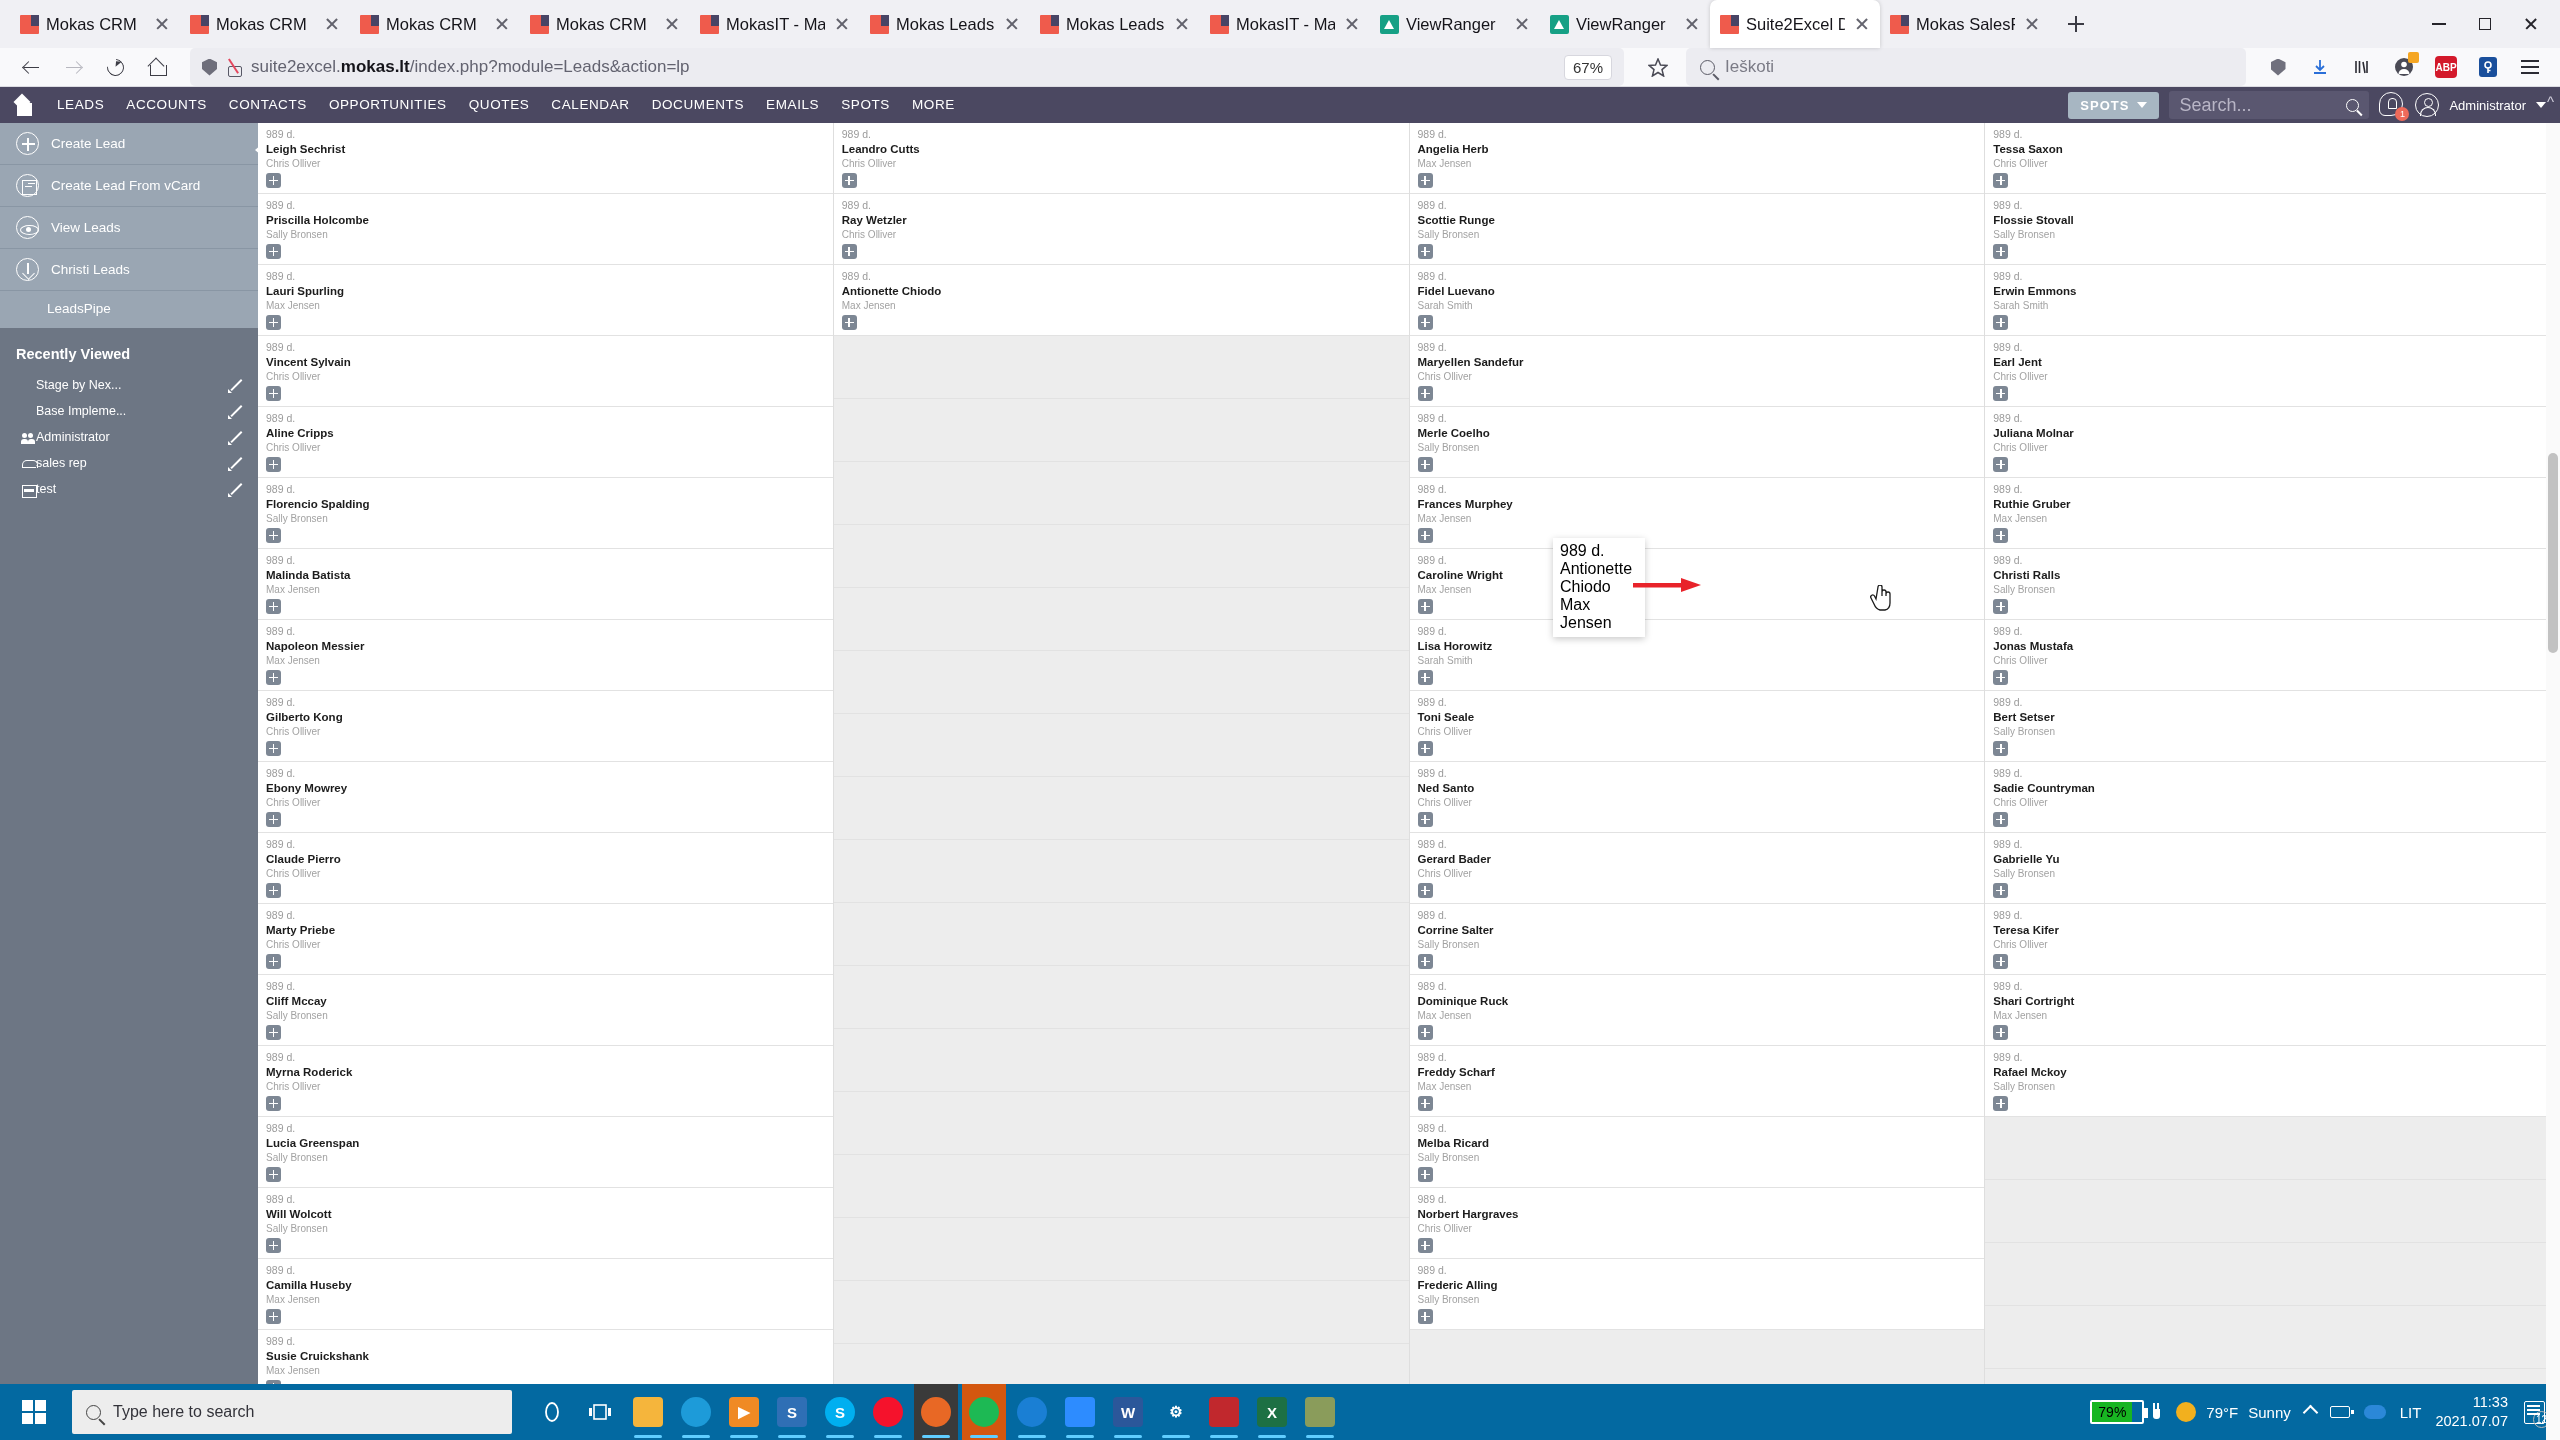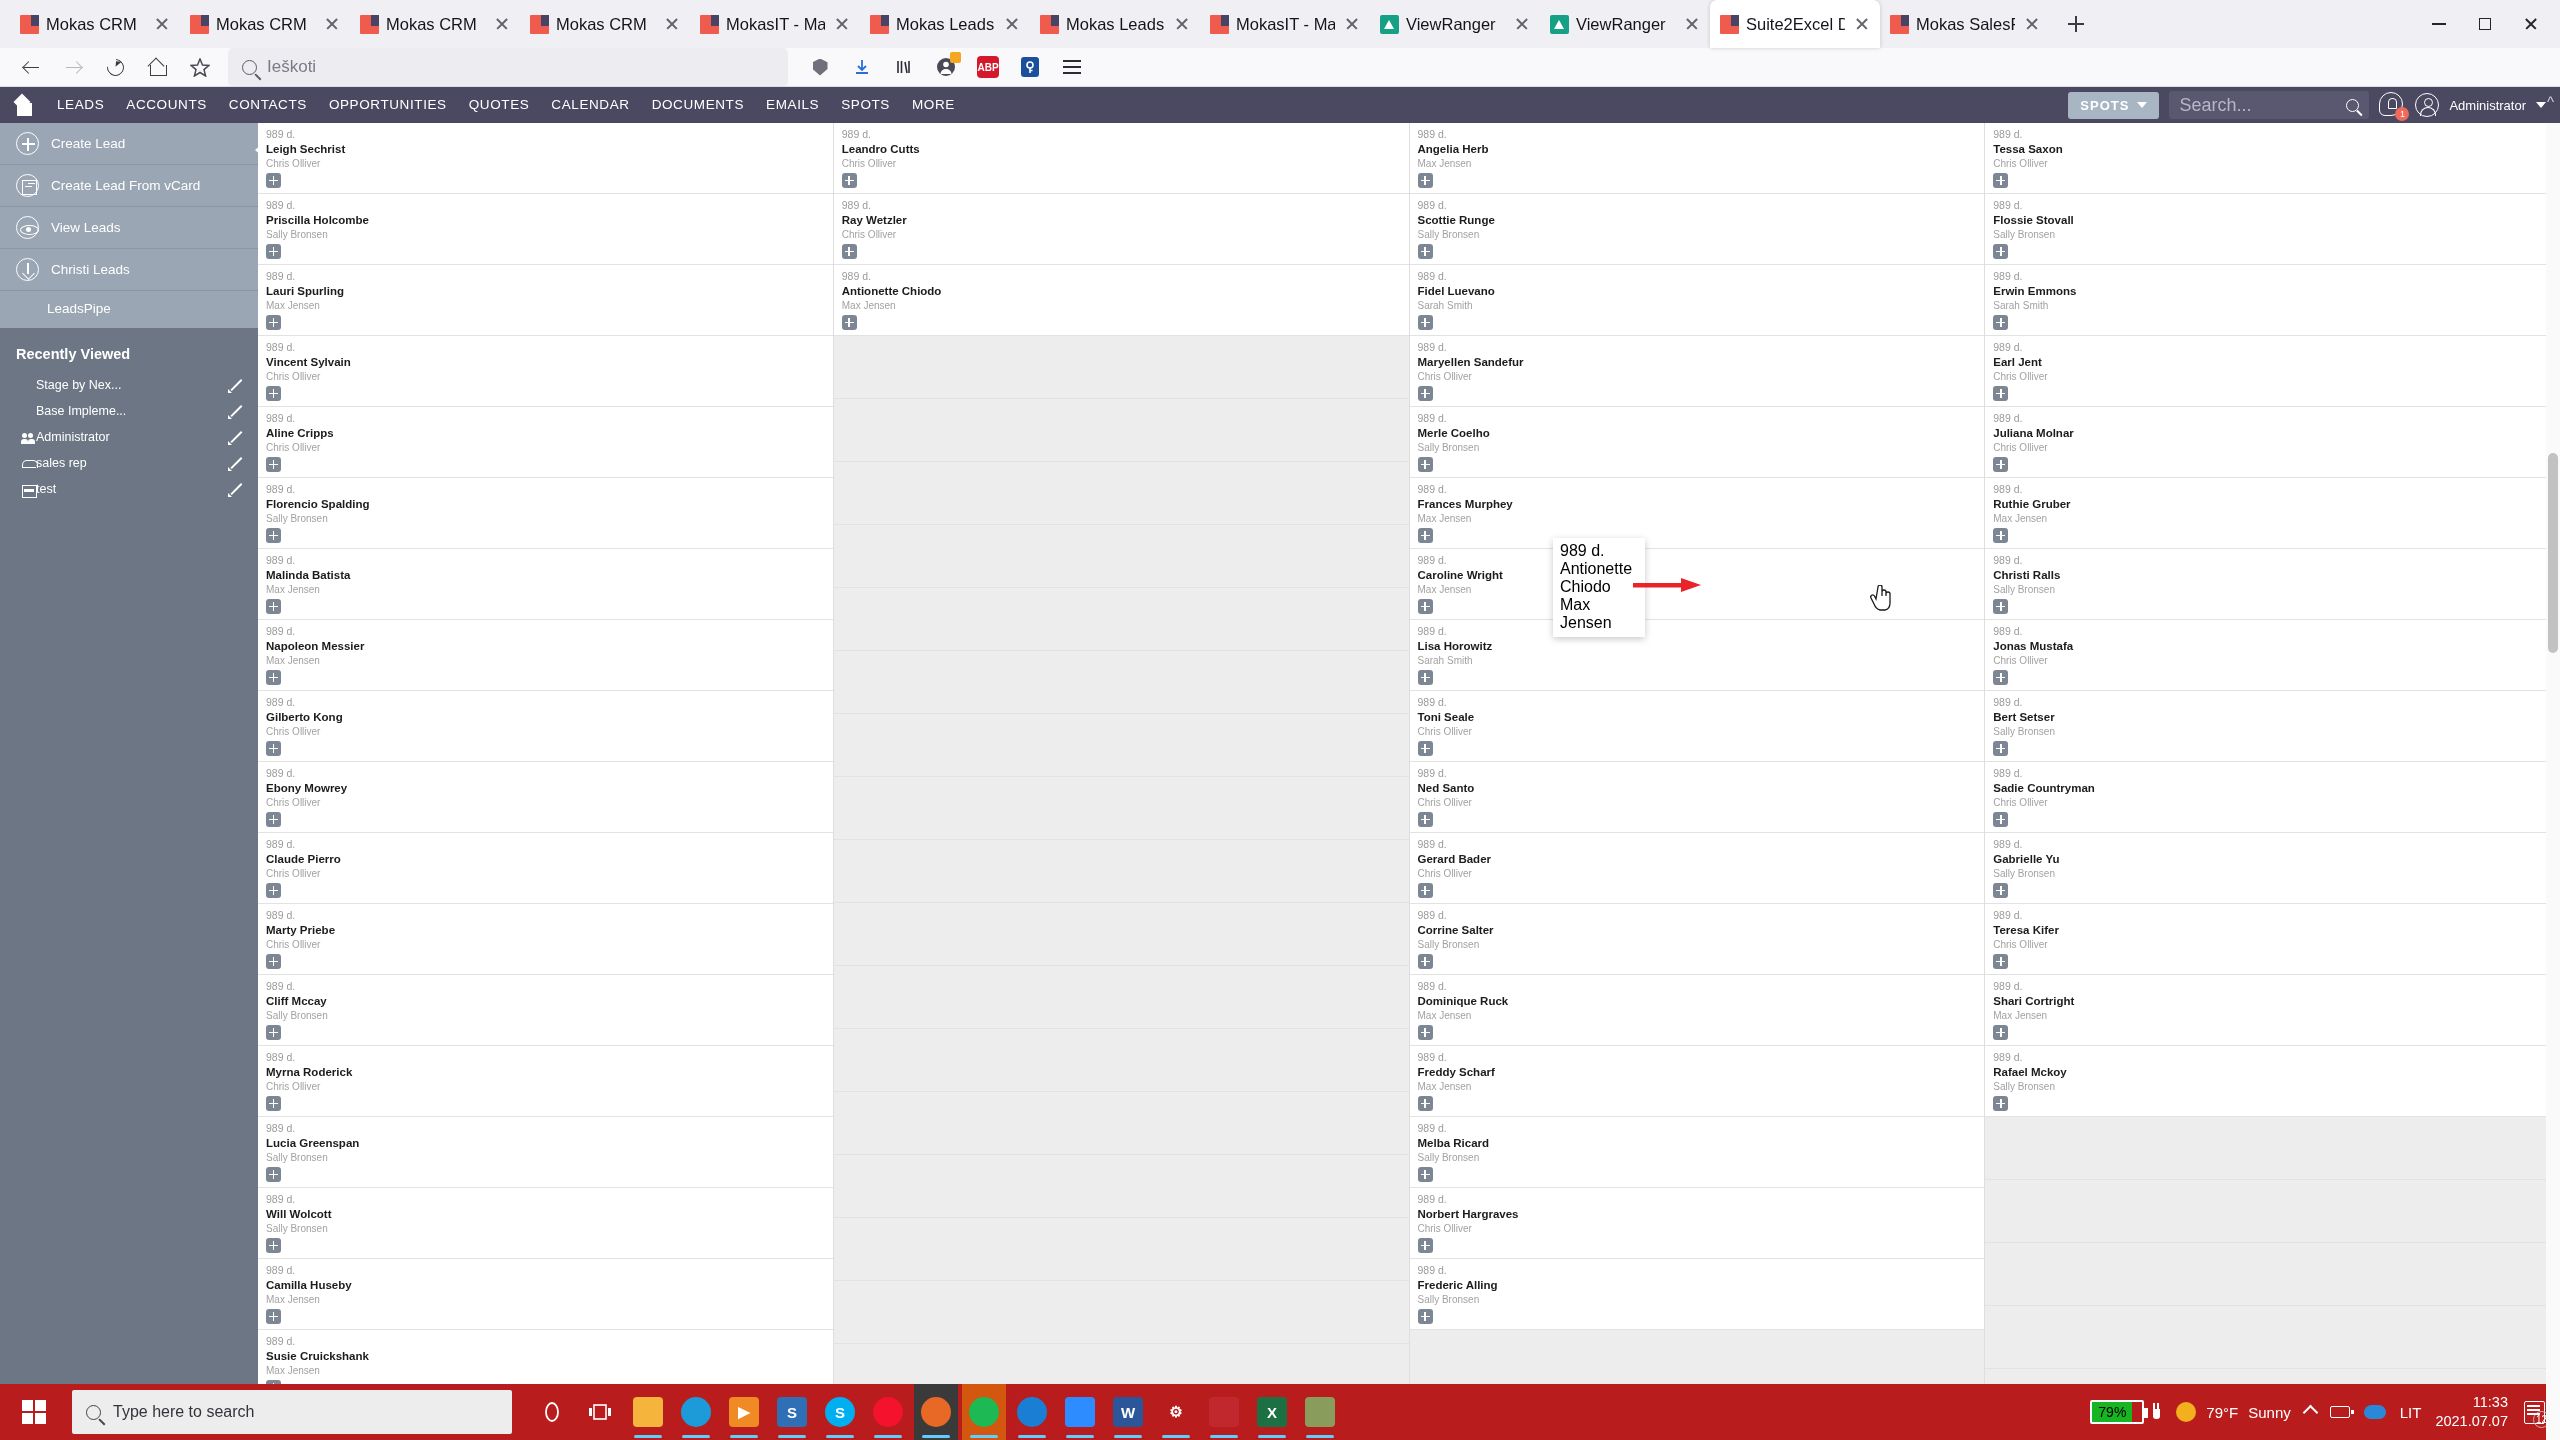--- a/index.html
+++ b/index.html
@@ -225,21 +225,21 @@
   .red-arrow { position:absolute; left: 1375px; top: 455px; width: 68px; height:14px; z-index: 45; }
   
   .cursor { position:absolute; left: 1612px; top: 462px; z-index: 50; }
   
   .vscroll { position:absolute; right:0; top:0; width: 14px; height: 100%; background:#fafafa; z-index:30;}
   .vscroll .thumb { position:absolute; left:2px; top: 330px; width:10px; height: 200px; background:#c2c2c2; border-radius:5px; }
 
   
   .taskbar {
     position:absolute; left:0; bottom:0; width: 2560px; height: 56px;
-    background:#b91c1c; display:flex; align-items:center; color:#fff;
+    background:#0369a1; display:flex; align-items:center; color:#fff;
   }
   .start { width: 68px; height:56px; display:flex; align-items:center; justify-content:center; }
   .win-logo { width: 24px; height:24px; display:grid; grid-template-columns:1fr 1fr; grid-template-rows:1fr 1fr; gap:2.5px; }
   .win-logo i { background:#fff; display:block; }
   .tb-search {
     width: 440px; height: 44px; background:#ededed; color:#33333a; border-radius:2px;
     display:flex; align-items:center; gap:12px; padding: 0 14px; font-size:16px; margin-left: 4px;
   }
   .tb-mag { width:15px;height:15px;border:1.7px solid #444;border-radius:50%;position:relative;flex:0 0 15px;}
   .tb-mag:after{content:"";position:absolute;right:-6px;bottom:-4px;width:8px;height:1.7px;background:#444;transform:rotate(45deg);}
@@ -359,20 +359,26 @@
     <div class="navicon">
         <div class="arrow-r"></div>
       </div>
     <div class="navicon">
         <div class="reload"></div>
       </div>
     <div class="navicon">
         <div class="home"></div>
       </div>
 
+    <div class="urlbar">
+      <div class="shield"></div>
+      <div class="lock-broken"></div>
+      <div class="url-text"><span>suite2excel.</span><b>mokas.lt</b><span>/index.php?module=Leads&amp;action=lp</span></div>
+      <div class="zoom-badge">67%</div>
+    </div>
     <div class="star">
       <svg width="20" height="19" viewBox="0 0 20 19">
           <polygon points="10,1 12.5,7 19,7.4 14,11.6 15.6,18 10,14.5 4.4,18 6,11.6 1,7.4 7.5,7" fill="none" stroke="#4a4a55" stroke-width="1.5"></polygon>
         </svg>
     </div>
 
     <div class="searchbox">
       <div class="mag"></div>
       <span>Ieškoti</span>
     </div>

